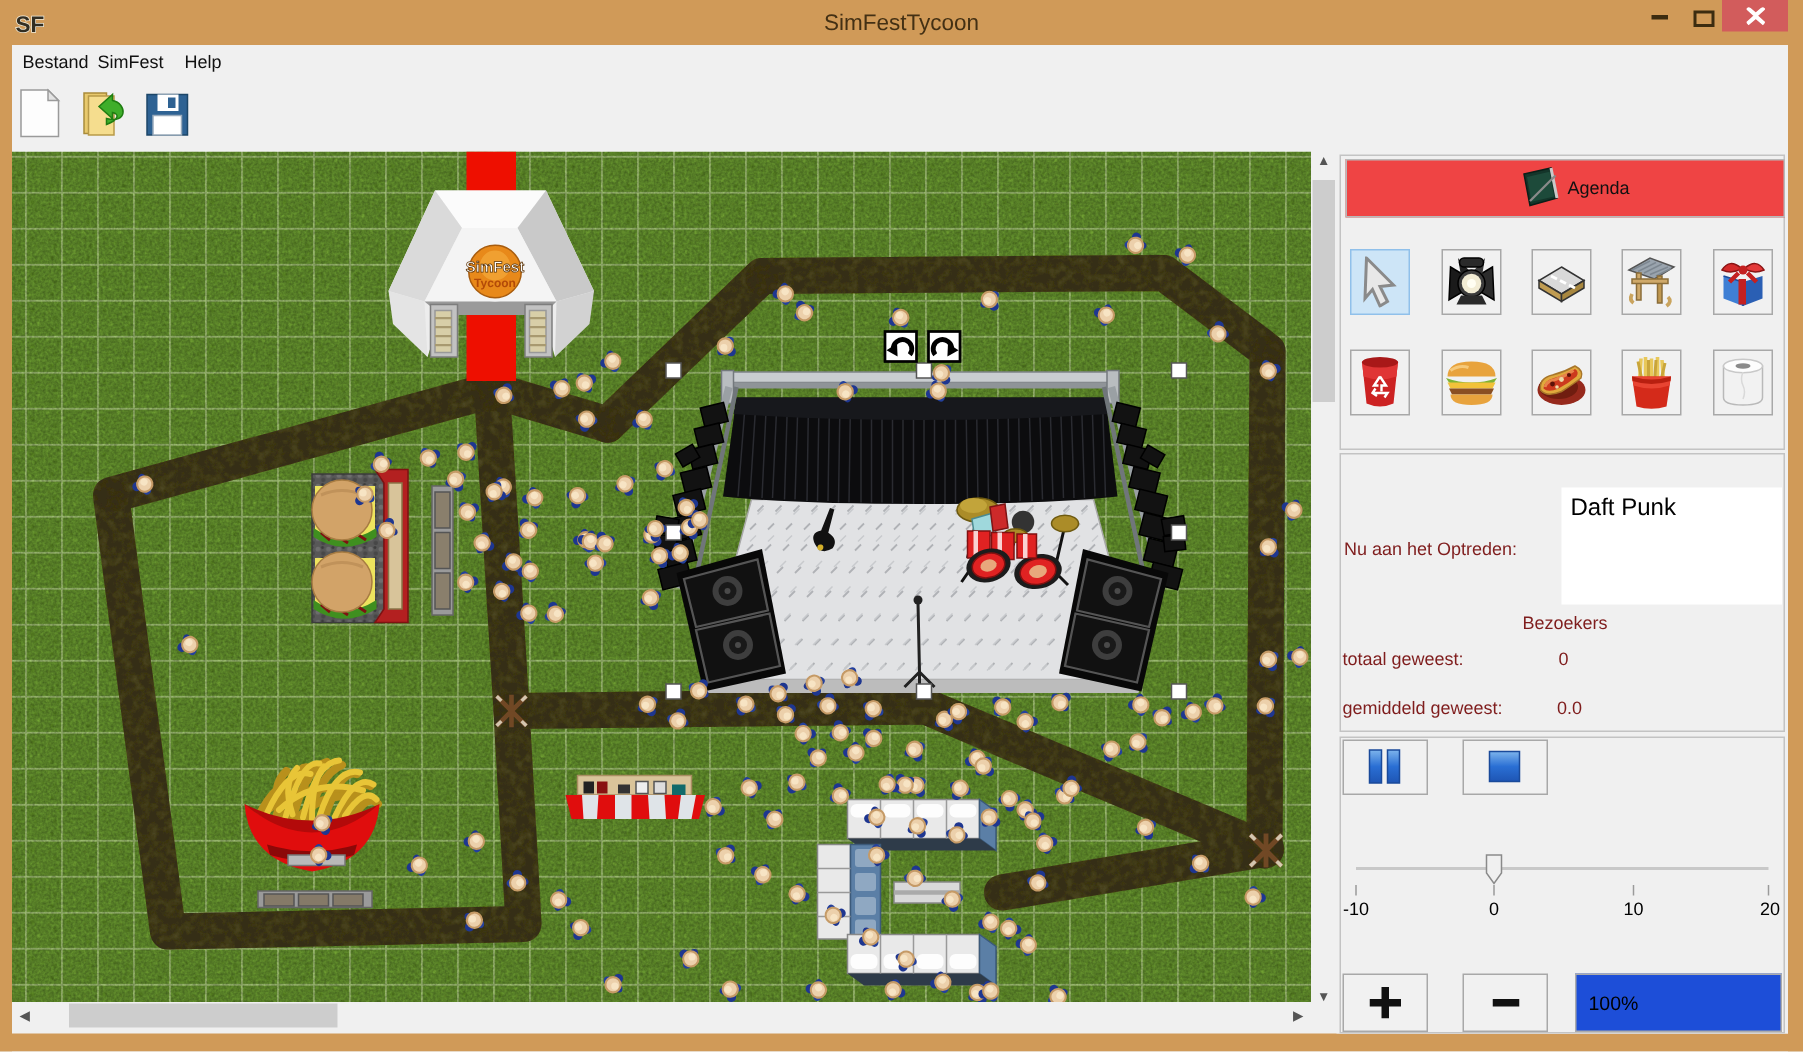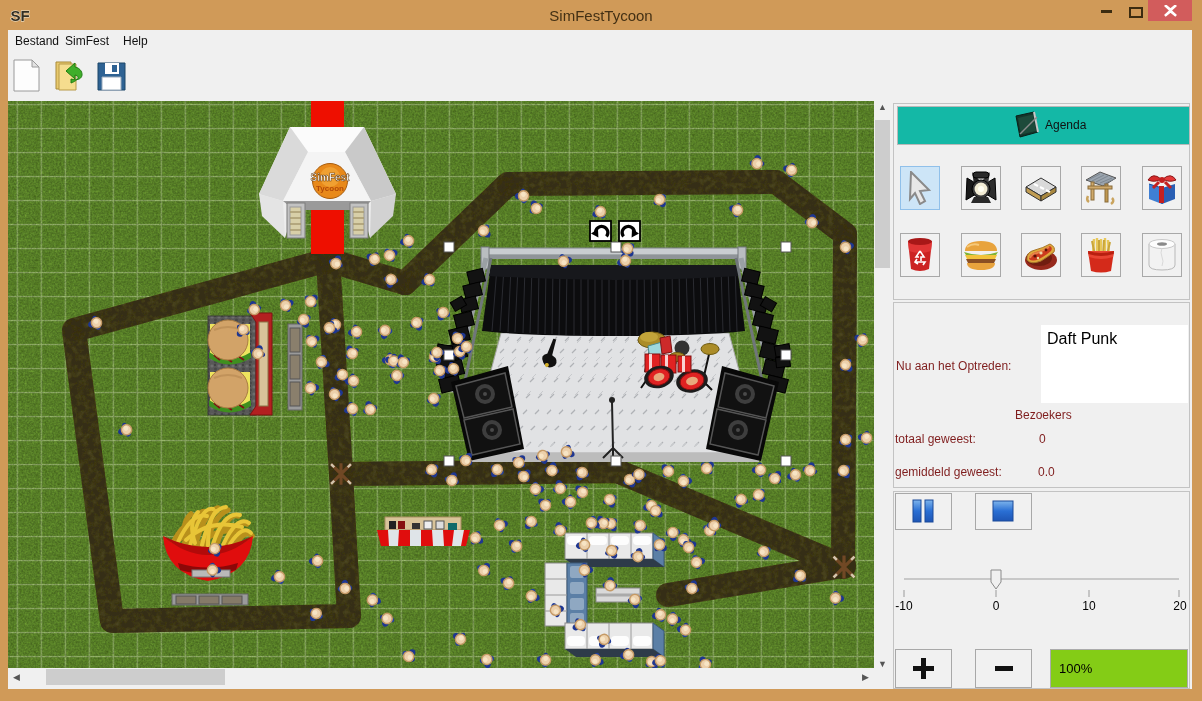--- a/index.html
+++ b/index.html
@@ -8,30 +8,30 @@
 #mini,#maxi{color:#3c2c10}
 #closebtn{left:1148px;top:0;width:44px;height:21px;background:#d25c5c;color:#fff;text-align:center}
 #menubar{left:8px;top:30px;width:1184px;height:22px;background:#f0f0f0;font-size:12px;color:#111}
 .menuitem{position:absolute;top:4px}
 #toolbar{left:8px;top:52px;width:1184px;height:50px;background:#f0f0f0}
 #borderL{left:0;top:30px;width:8px;height:671px;background:#d09a58}
 #borderR{left:1192px;top:30px;width:10px;height:671px;background:#d09a58}
 #borderB{left:0;top:689px;width:1202px;height:12px;background:#d09a58}
 #panel{left:891px;top:102px;width:301px;height:587px;background:#f0f0f0}
 .gbox{border:1px solid #c3c3c3;background:#f0f0f0}
-#agendabtn{left:6px;top:4px;width:291px;height:37px;background:#14b8a6;border:1px solid #b9b9b9;font-size:12px;color:#111}
+#agendabtn{left:6px;top:4px;width:291px;height:37px;background:#ef4444;border:1px solid #b9b9b9;font-size:12px;color:#111}
 .tbtn{width:38px;height:42px;background:#f1f1f1;border:1px solid #a8a8a8}
 .tbtn.sel{background:#cde5f7;border:1px solid #90c0ea}
 #rockstage{left:3px;top:202px;width:292px;height:16px;background:#fff;border:1px solid #7a7a7a;font-size:12px;padding:1px 0 0 4px;color:#000}
 .lbl{position:absolute;font-size:12px;color:#7f1d1d}
 #daftbox{left:150px;top:223px;width:147px;height:78px;background:#fff}
 #pausebtn,#stopbtn{width:55px;height:35px;background:#f1f1f1;border:1px solid #a8a8a8}
 #timebox{left:159px;top:2px;width:137px;height:38px;border:1px solid #ababab;font-size:13px}
 #plusbtn,#minusbtn{width:55px;height:37px;background:#f1f1f1;border:1px solid #a8a8a8}
-#pctbox{left:159px;top:547px;width:136px;height:37px;background:#84cc16;border:1px solid #ababab;font-size:13px}
+#pctbox{left:159px;top:547px;width:136px;height:37px;background:#1d4ed8;border:1px solid #ababab;font-size:13px}
 #vscroll{left:874px;top:102px;width:17px;height:574px;background:#f0f0f0}
 #hscroll{left:8px;top:668px;width:866px;height:18px;background:#f0f0f0}
 </style></head>
 <body>
 
 <div class="abs" id="titlebar"></div>
 <div class="abs" id="title">SimFestTycoon</div>
 <svg class="abs" style="left:9px;top:5px" width="22" height="20" viewBox="0 0 22 20">
  <text x="11" y="16" font-size="15" font-weight="bold" text-anchor="middle" fill="#332e22" stroke="#f0ead8" stroke-width="1" paint-order="stroke" font-family="Liberation Sans">SF</text>
 </svg>

